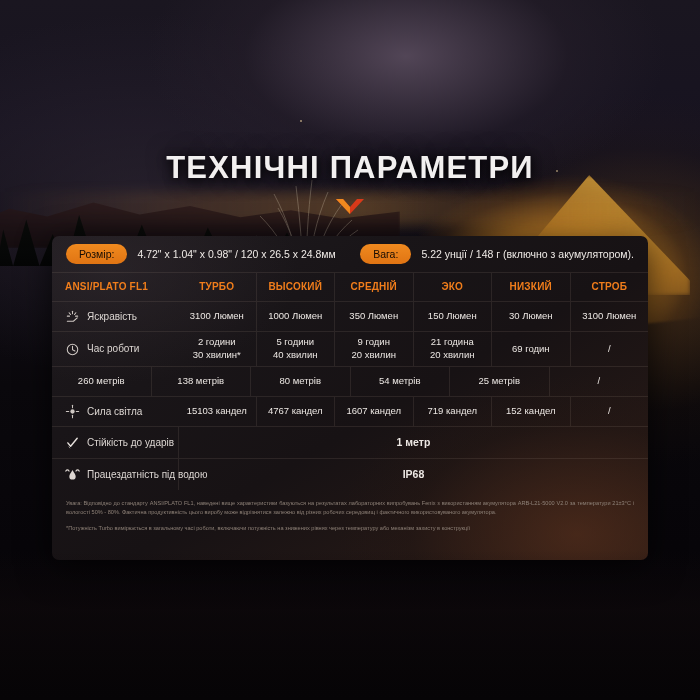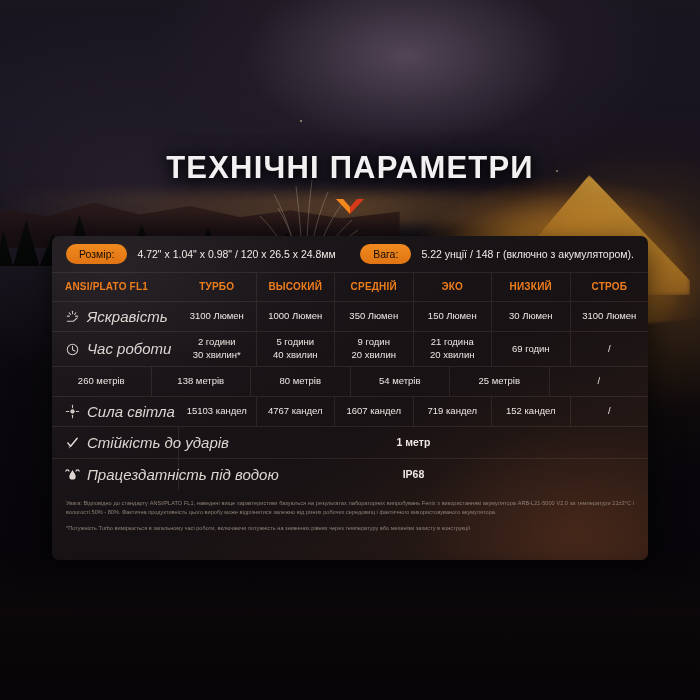--- a/index.html
+++ b/index.html
@@ -132,21 +132,21 @@
   .cell.mode.first { border-left: none; }
   .row.head .cell { height: 28px; color: #f07d1b; font-weight: bold; font-size: 10px; letter-spacing: .2px; }
   .row.head .cell.param { color: #f07d1b; }
   .row.r1 .cell, .row.r3 .cell, .row.r4 .cell { height: 29px; }
   .row.r2 .cell { height: 34px; }
   .row.wide .cell { height: 31px; }
   .cell.full {
     flex: 1 1 0; border-left: 1px solid rgba(150,130,120,0.17);
     font-weight: bold; font-size: 10.5px;
   }
-  .ptxt { font-size: 15px; color: #ddd7d3; white-space: nowrap; font-style: italic; }
+  .ptxt { font-size: 10px; color: #ddd7d3; white-space: nowrap; }
   .two-line { display: flex; flex-direction: column; text-align: center; }
 
   .ic { width: 15px; height: 15px; flex: 0 0 15px; display: block; }
 
   
   .notes { padding: 9px 14px 0 14px; }
   .note {
     color: #8d8077; font-size: 5.6px; line-height: 1.62; text-align: justify;
   }
   .note.second { margin-top: 7px; }

